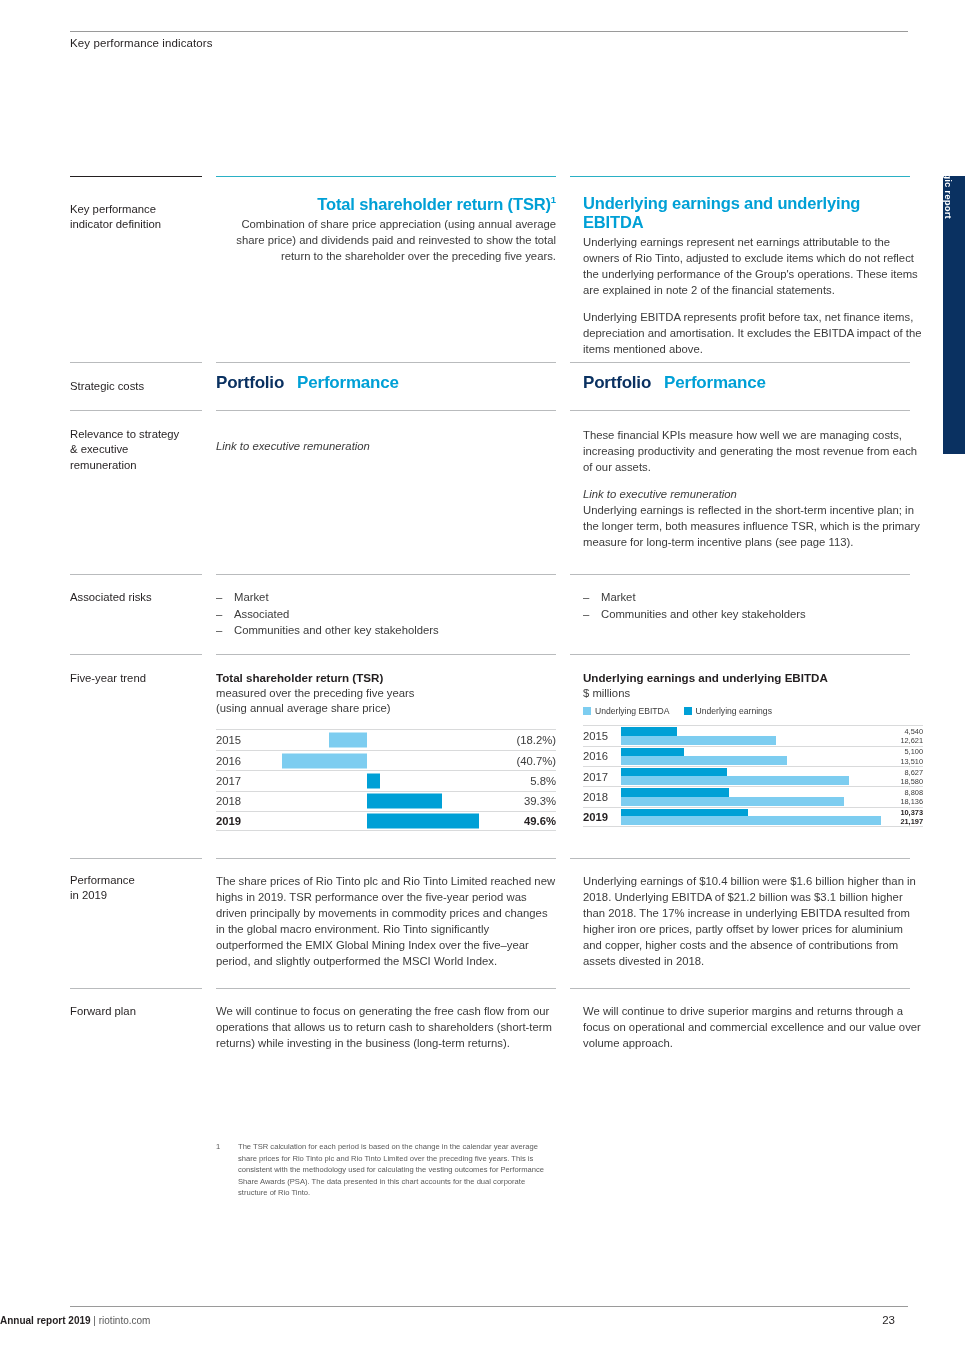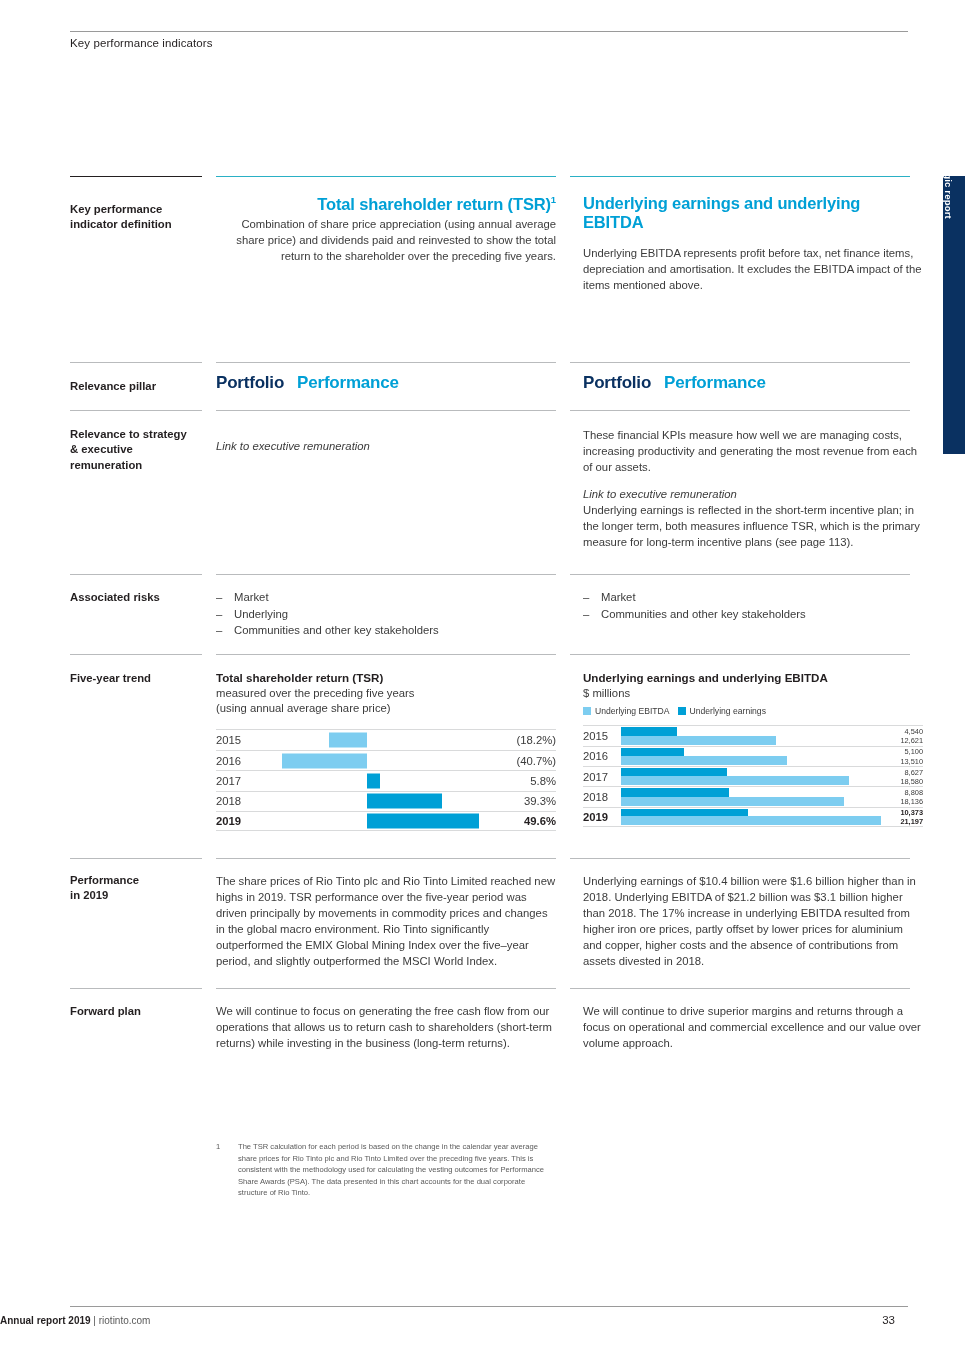--- a/index.html
+++ b/index.html
@@ -42,21 +42,21 @@
 
   .rule { position: absolute; height: 1px; }
   .rule.lbl  { left: 70px;  width: 132px; }
   .rule.a    { left: 216px; width: 340px; }
   .rule.b    { left: 570px; width: 340px; }
   .rule.dark  { background: #231f20; }
   .rule.teal  { background: #2ab0c5; }
   .rule.grey  { background: #b9bbbd; }
 
   .rowlabel {
-    font-size: 11.3px; font-weight: bold; line-height: 1.35;
+    font-size: 11.3px; font-weight: normal; line-height: 1.35;
     color: #231f20;
   }
   .body {
     font-size: 11.3px; line-height: 1.42; color: #3b3b3b;
   }
   .body.italic { font-style: italic; }
   .gap { height: 11px; }
 
   h2.kpi {
     font-size: 16.5px; font-weight: bold; color: #00a0d6;
@@ -71,21 +71,21 @@
   ul.risks { list-style: none; font-size: 11.3px; line-height: 1.47; color: #3b3b3b; }
   ul.risks li { position: relative; padding-left: 18px; }
   ul.risks li:before {
     content: "\2013"; position: absolute; left: 0; color: #3b3b3b;
   }
 
   
   .chart-title { font-size: 11.6px; font-weight: bold; color: #231f20; line-height: 1.36; }
   .chart-sub   { font-size: 11.3px; color: #3b3b3b; line-height: 1.36; }
 
-  .legend { display: flex; align-items: center; margin-top: 5px; font-size: 8.6px; color: #3b3b3b; }
+  .legend { display: flex; align-items: center; gap: 6px; margin-top: 5px; font-size: 8.6px; color: #3b3b3b; }
   .legend .item { display: flex; align-items: center; gap: 4px; margin-right: 8px; }
   .swatch { width: 8px; height: 8px; display: inline-block; }
 
   .chart { position: relative; width: 340px; }
   .crow {
     position: relative; height: 20.4px; width: 100%;
     border-top: 1px solid #d9dadb;
   }
   .crow.last { border-bottom: 1px solid #d9dadb; }
   .crow .yr {
@@ -148,29 +148,30 @@
   <div class="col-lbl rowlabel" style="top:202px; white-space:pre-line;">Key performance
 indicator definition</div>
 
   <div class="col-a" style="top:194px;text-align:right;">
     <h2 class="kpi"><span>Total shareholder return (TSR)</span><sup>1</sup></h2>
     <p class="body">Combination of share price appreciation (using annual average share price) and dividends paid and reinvested to show the total return to the shareholder over the preceding five years.</p>
   </div>
 
   <div class="col-b" style="top:194px;">
     <h2 class="kpi">Underlying earnings and underlying EBITDA</h2>
+    <p class="body">Underlying earnings represent net earnings attributable to the owners of Rio Tinto, adjusted to exclude items which do not reflect the underlying performance of the Group's operations. These items are explained in note 2 of the financial statements.</p>
     <div class="gap"></div>
     <p class="body">Underlying EBITDA represents profit before tax, net finance items, depreciation and amortisation. It excludes the EBITDA impact of the items mentioned above.</p>
   </div>
 
   <div class="rule lbl grey" style="top:362px;"></div>
   <div class="rule a grey" style="top:362px;"></div>
   <div class="rule b grey" style="top:362px;"></div>
 
-  <div class="col-lbl rowlabel" style="top:379px;">Relevance pillar</div>
+  <div class="col-lbl rowlabel" style="top:379px;">Strategic costs</div>
 
   <div class="col-a pillars" style="top:373px;">
     <span class="p1">Portfolio</span><span class="p2">Performance</span>
   </div>
   <div class="col-b pillars" style="top:373px;">
     <span class="p1">Portfolio</span><span class="p2">Performance</span>
   </div>
 
   <div class="rule lbl grey" style="top:410px;"></div>
   <div class="rule a grey" style="top:410px;"></div>
@@ -193,21 +194,21 @@
   </div>
 
   <div class="rule lbl grey" style="top:574px;"></div>
   <div class="rule a grey" style="top:574px;"></div>
   <div class="rule b grey" style="top:574px;"></div>
 
   <div class="col-lbl rowlabel" style="top:590px;">Associated risks</div>
 
   <ul class="risks col-a" style="top:589px;">
     <li>Market</li>
-    <li>Underlying</li>
+    <li>Associated</li>
     <li>Communities and other key stakeholders</li>
   </ul>
   <ul class="risks col-b" style="top:589px;">
     <li>Market</li>
     <li>Communities and other key stakeholders</li>
   </ul>
 
   <div class="rule lbl grey" style="top:654px;"></div>
   <div class="rule a grey" style="top:654px;"></div>
   <div class="rule b grey" style="top:654px;"></div>
@@ -334,15 +335,15 @@
 
   <div class="fn">
     <span class="num">1</span>
     <span class="txt">The TSR calculation for each period is based on the change in the calendar year average share prices for Rio Tinto plc and Rio Tinto Limited over the preceding five years. This is consistent with the methodology used for calculating the vesting outcomes for Performance Share Awards (PSA). The data presented in this chart accounts for the dual corporate structure of Rio Tinto.</span>
   </div>
 
   <div class="footer-rule"></div>
   <div class="footer src">
     <b>Annual report 2019</b><span class="dim"> | </span><span class="dim">riotinto.com</span>
   </div>
-  <div class="pageno">33</div>
+  <div class="pageno">23</div>
 
 </div>
 
 </body></html>

